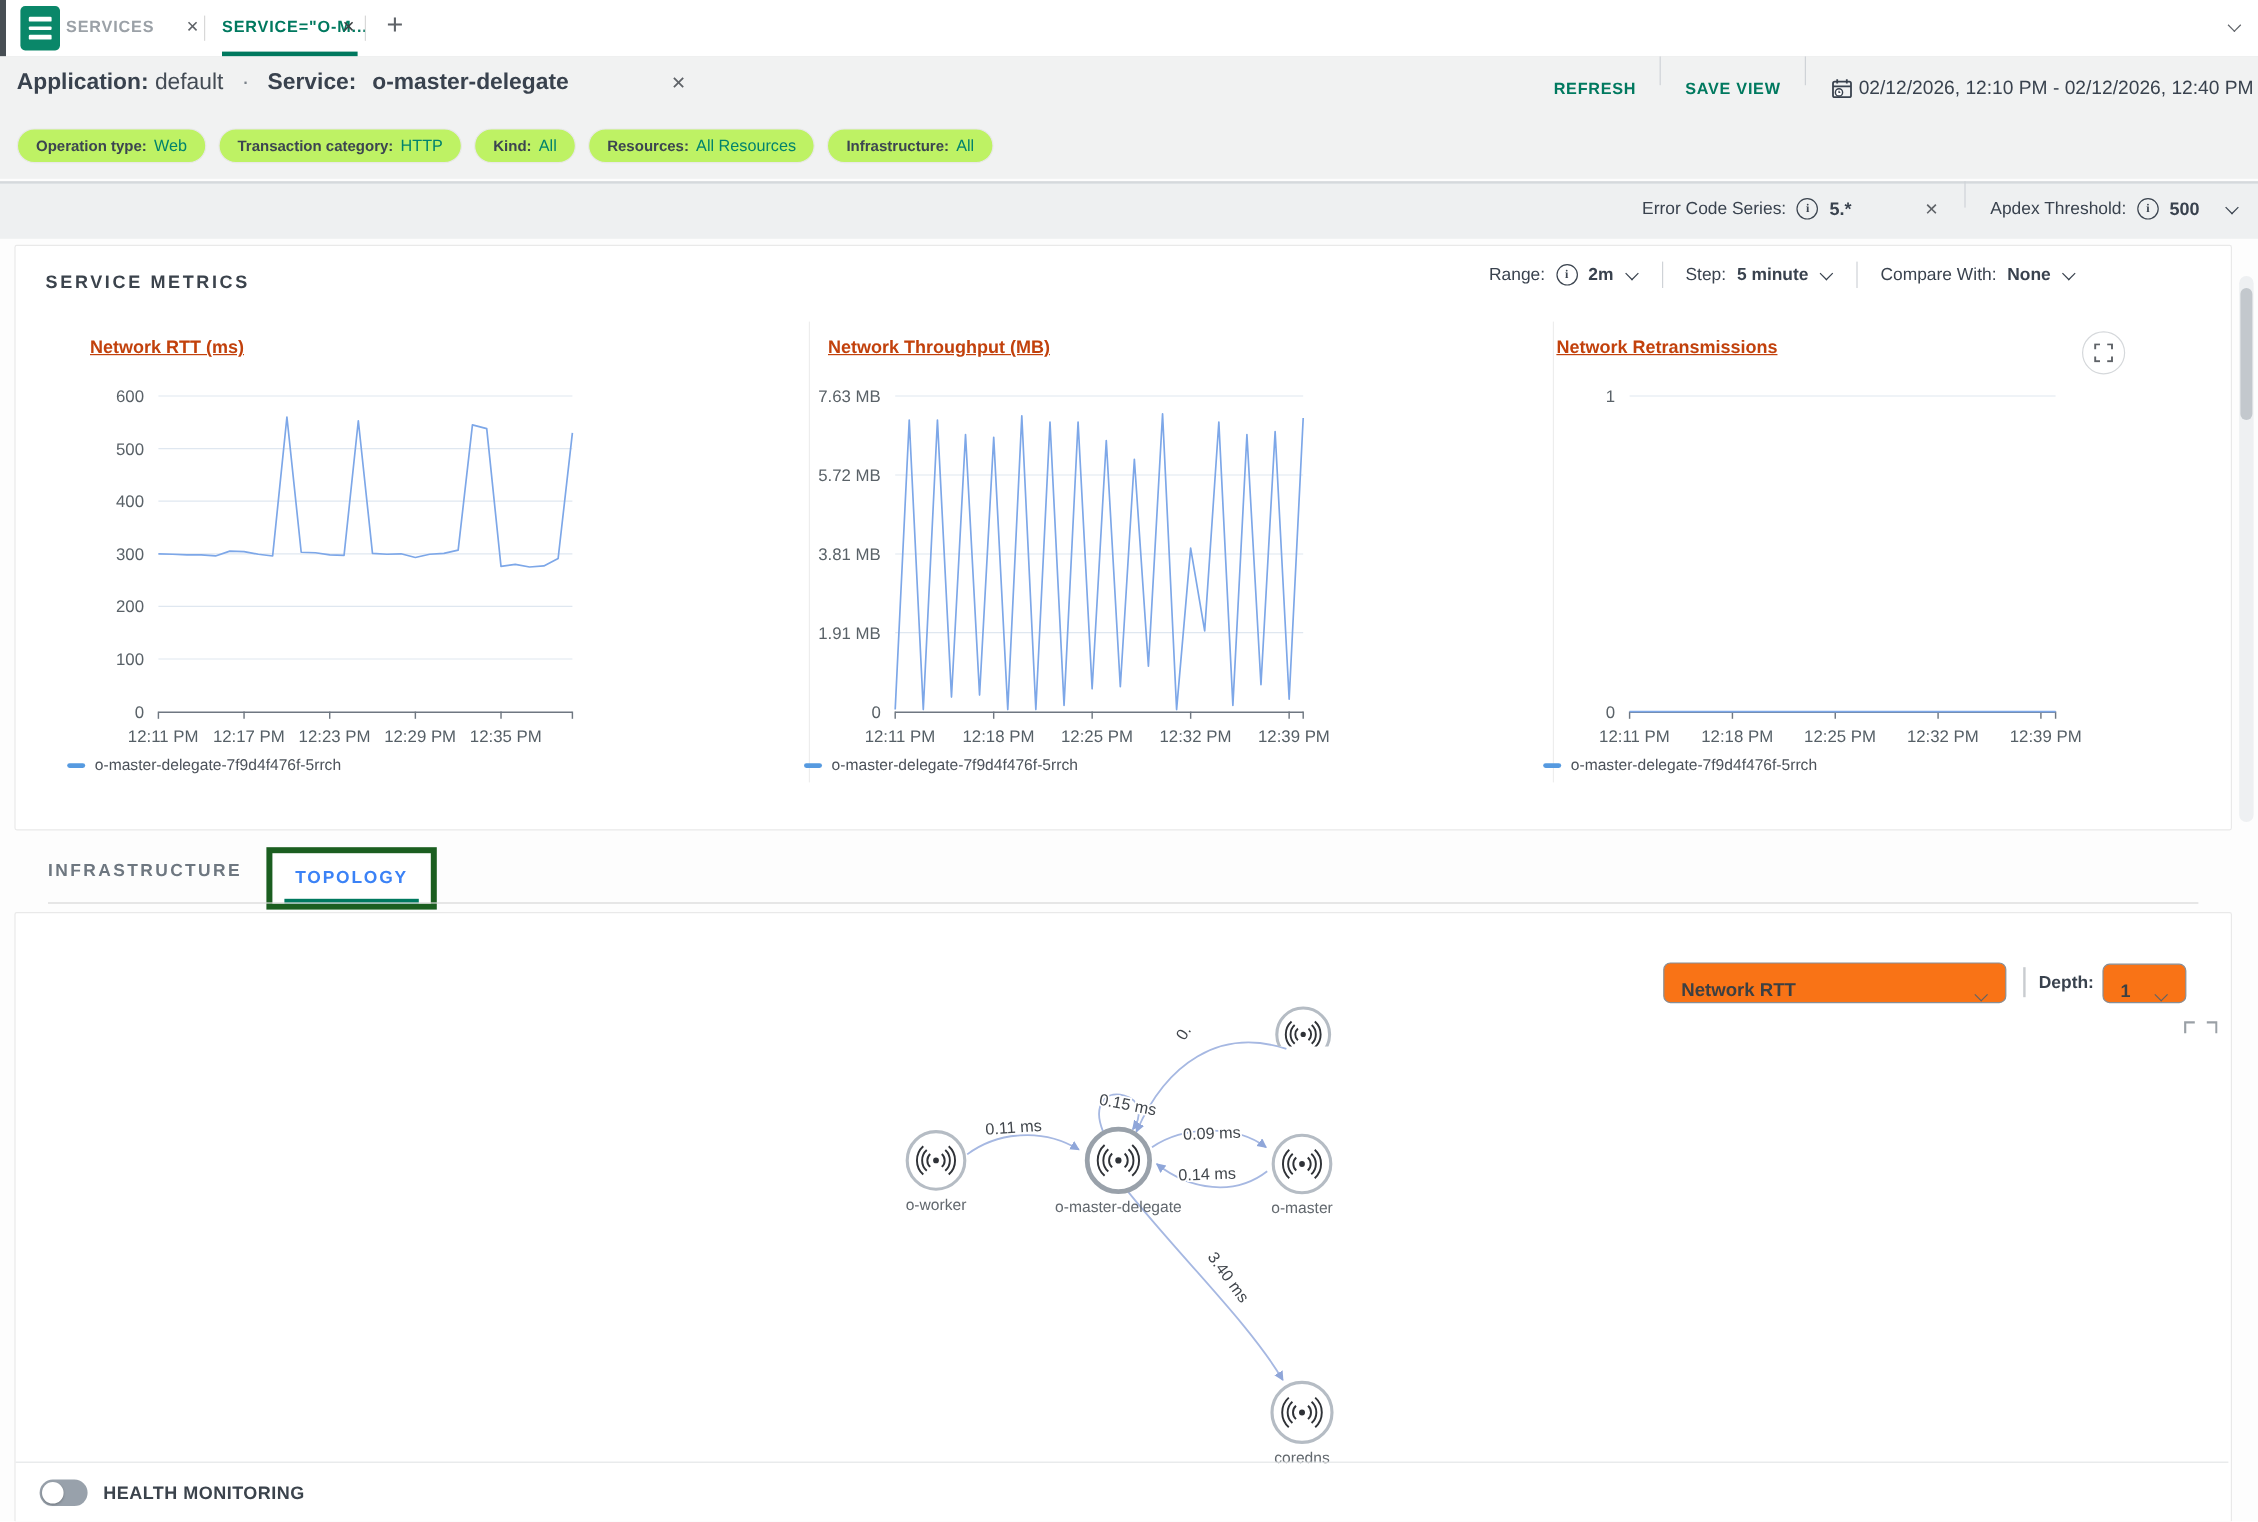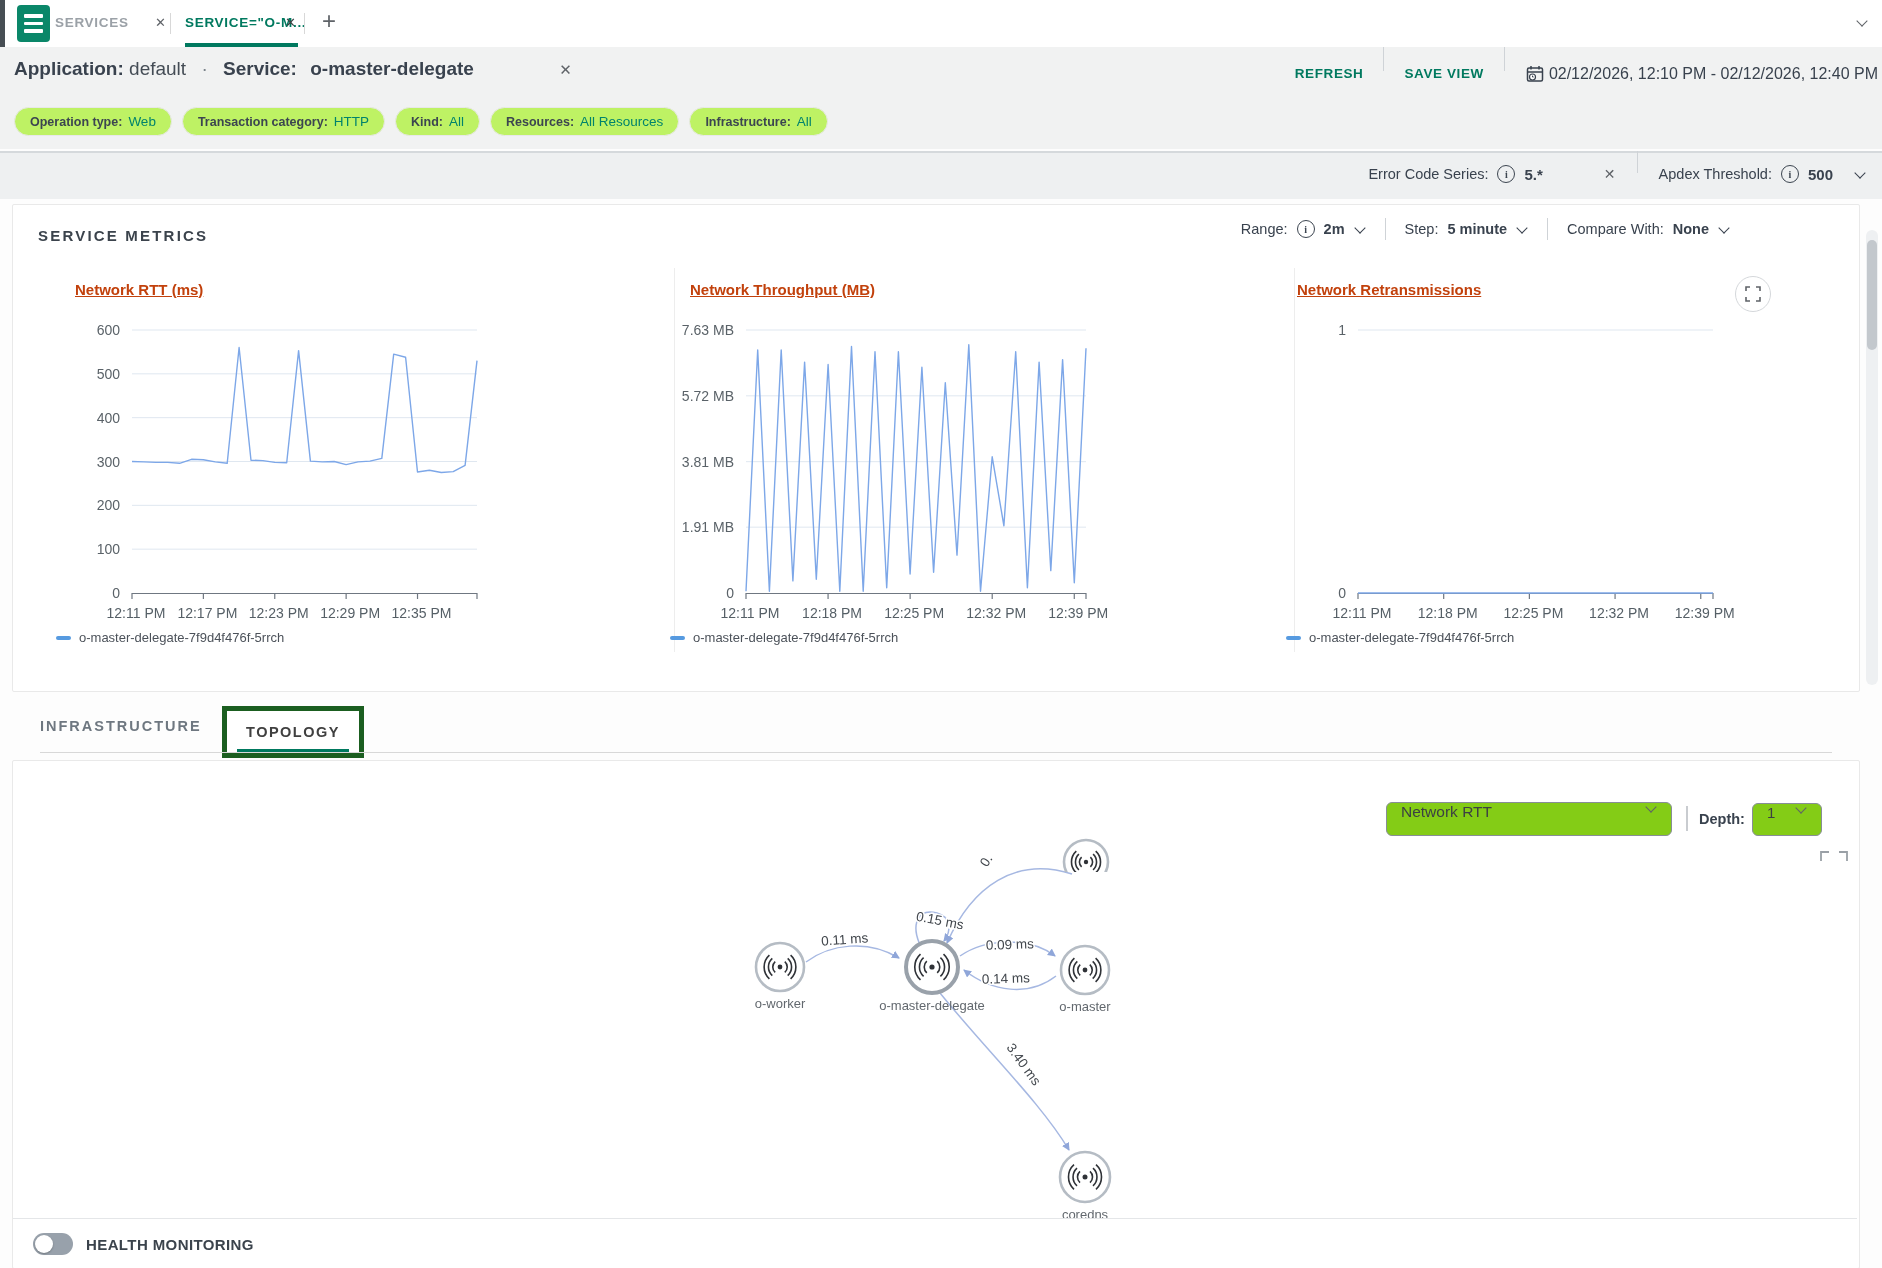--- a/index.html
+++ b/index.html
@@ -27,22 +27,22 @@
         border-radius:16px;padding:6px 15px;margin-right:10px;cursor:pointer;}
   .chip .cl{font-size:12.5px;font-weight:700;color:#3c4550;}
   .chip .cv{font-size:13.5px;color:#00836c;}
   .greenlink{color:#00795f;font-weight:700;font-size:13.5px;letter-spacing:.6px;cursor:pointer;}
   
   .card{background:#fff;border:1px solid #e9e9e9;border-radius:2px;}
   .charttitle{font-size:15px;font-weight:700;color:#c2410c;text-decoration:underline;}
   .legend{display:flex;align-items:center;gap:8px;font-size:13px;color:#4c525a;cursor:pointer;}
   .legend .dash{width:15px;height:4px;border-radius:2px;background:#569ae0;}
   .seltext{font-size:15.5px;color:#3c4043;}
-  .select{border:1.5px solid #878e96;border-radius:6px;background:#84cc16;display:flex;align-items:flex-start;
-          justify-content:space-between;padding:0 14px;cursor:pointer;}
+  .select{border:1.5px solid #878e96;border-radius:6px;background:#f97316;display:flex;align-items:flex-end;
+          justify-content:space-between;padding:0 14px;cursor:pointer;font-weight:bold;}
   .toggle{width:40px;height:22px;border-radius:11px;background:#98a1ab;position:relative;cursor:pointer;}
   .toggle .knob{position:absolute;left:2px;top:2px;width:18px;height:18px;border-radius:50%;background:#fff;
                 box-shadow:0 1px 2px rgba(0,0,0,.25);}
   .circlebtn{width:34px;height:34px;border:1px solid #d5d8db;border-radius:50%;background:#fff;
              display:flex;align-items:center;justify-content:center;cursor:pointer;}
   svg text{font-family:"Liberation Sans",sans-serif;}
 </style>
 </head>
 <body>
 
@@ -237,21 +237,21 @@
     <span class="dash"></span>
     <span>o-master-delegate-7f9d4f476f-5rrch</span>
     </div>
 
   <div class="abs" style="left:1866px;top:230px;width:12px;height:455px;background:#eef0f2;border-radius:6px;">
     <div class="abs" style="left:1px;top:10px;width:10px;height:110px;background:#c3c8cd;border-radius:5px;"></div>
   </div>
 
   <div class="abs bold" style="left:40px;top:718px;font-size:14.5px;letter-spacing:2px;color:#6e7780;cursor:pointer;">INFRASTRUCTURE</div>
   <div class="abs" style="left:222px;top:706px;width:132px;height:42px;border:5px solid #1b5e20;background:#fff;display:flex;align-items:center;justify-content:center;">
-    <span class="bold" style="font-size:14.5px;letter-spacing:1.5px;color:#404040;">TOPOLOGY</span>
+    <span class="bold" style="font-size:14.5px;letter-spacing:1.5px;color:#3b82f6;">TOPOLOGY</span>
     <div class="abs" style="left:10px;right:10px;bottom:0;height:4px;background:#00795f;"></div>
   </div>
   <div class="abs" style="left:40px;top:752px;width:1792px;height:1px;background:#d8d8d8;"></div>
 
   <div class="abs card" style="left:12px;top:760px;width:1846px;height:507px;"></div>
 
   <div class="abs select" style="left:1386px;top:802px;width:256px;height:32px;">
     <span class="seltext">Network RTT</span>
     <span class="chev" style="color:#5f6368;"></span>
   </div>

